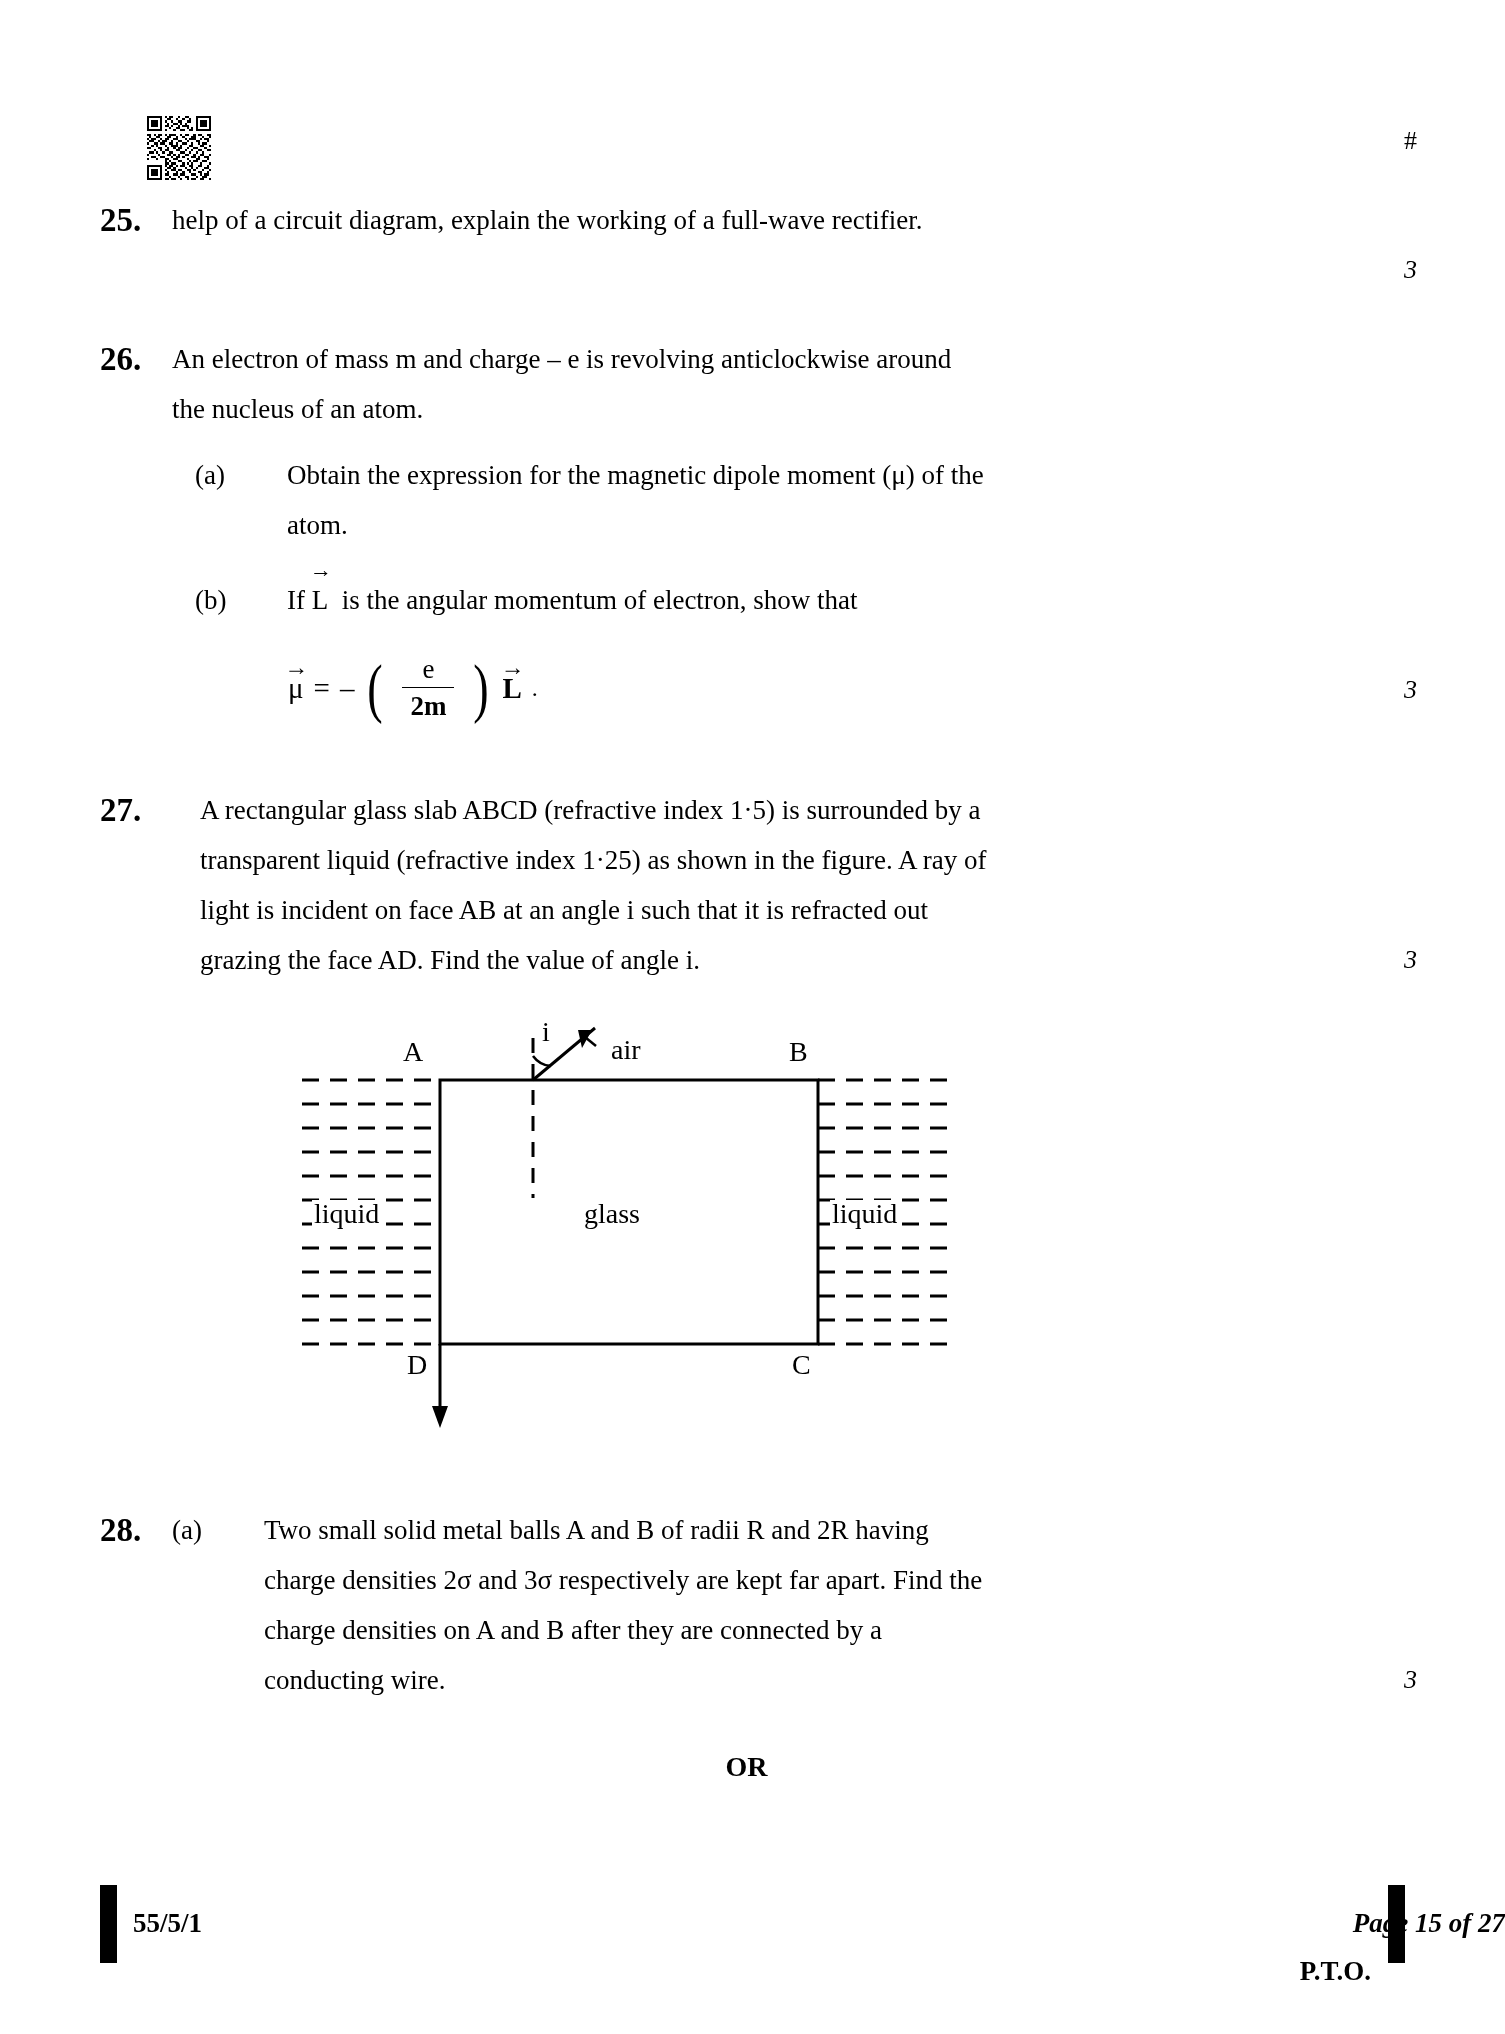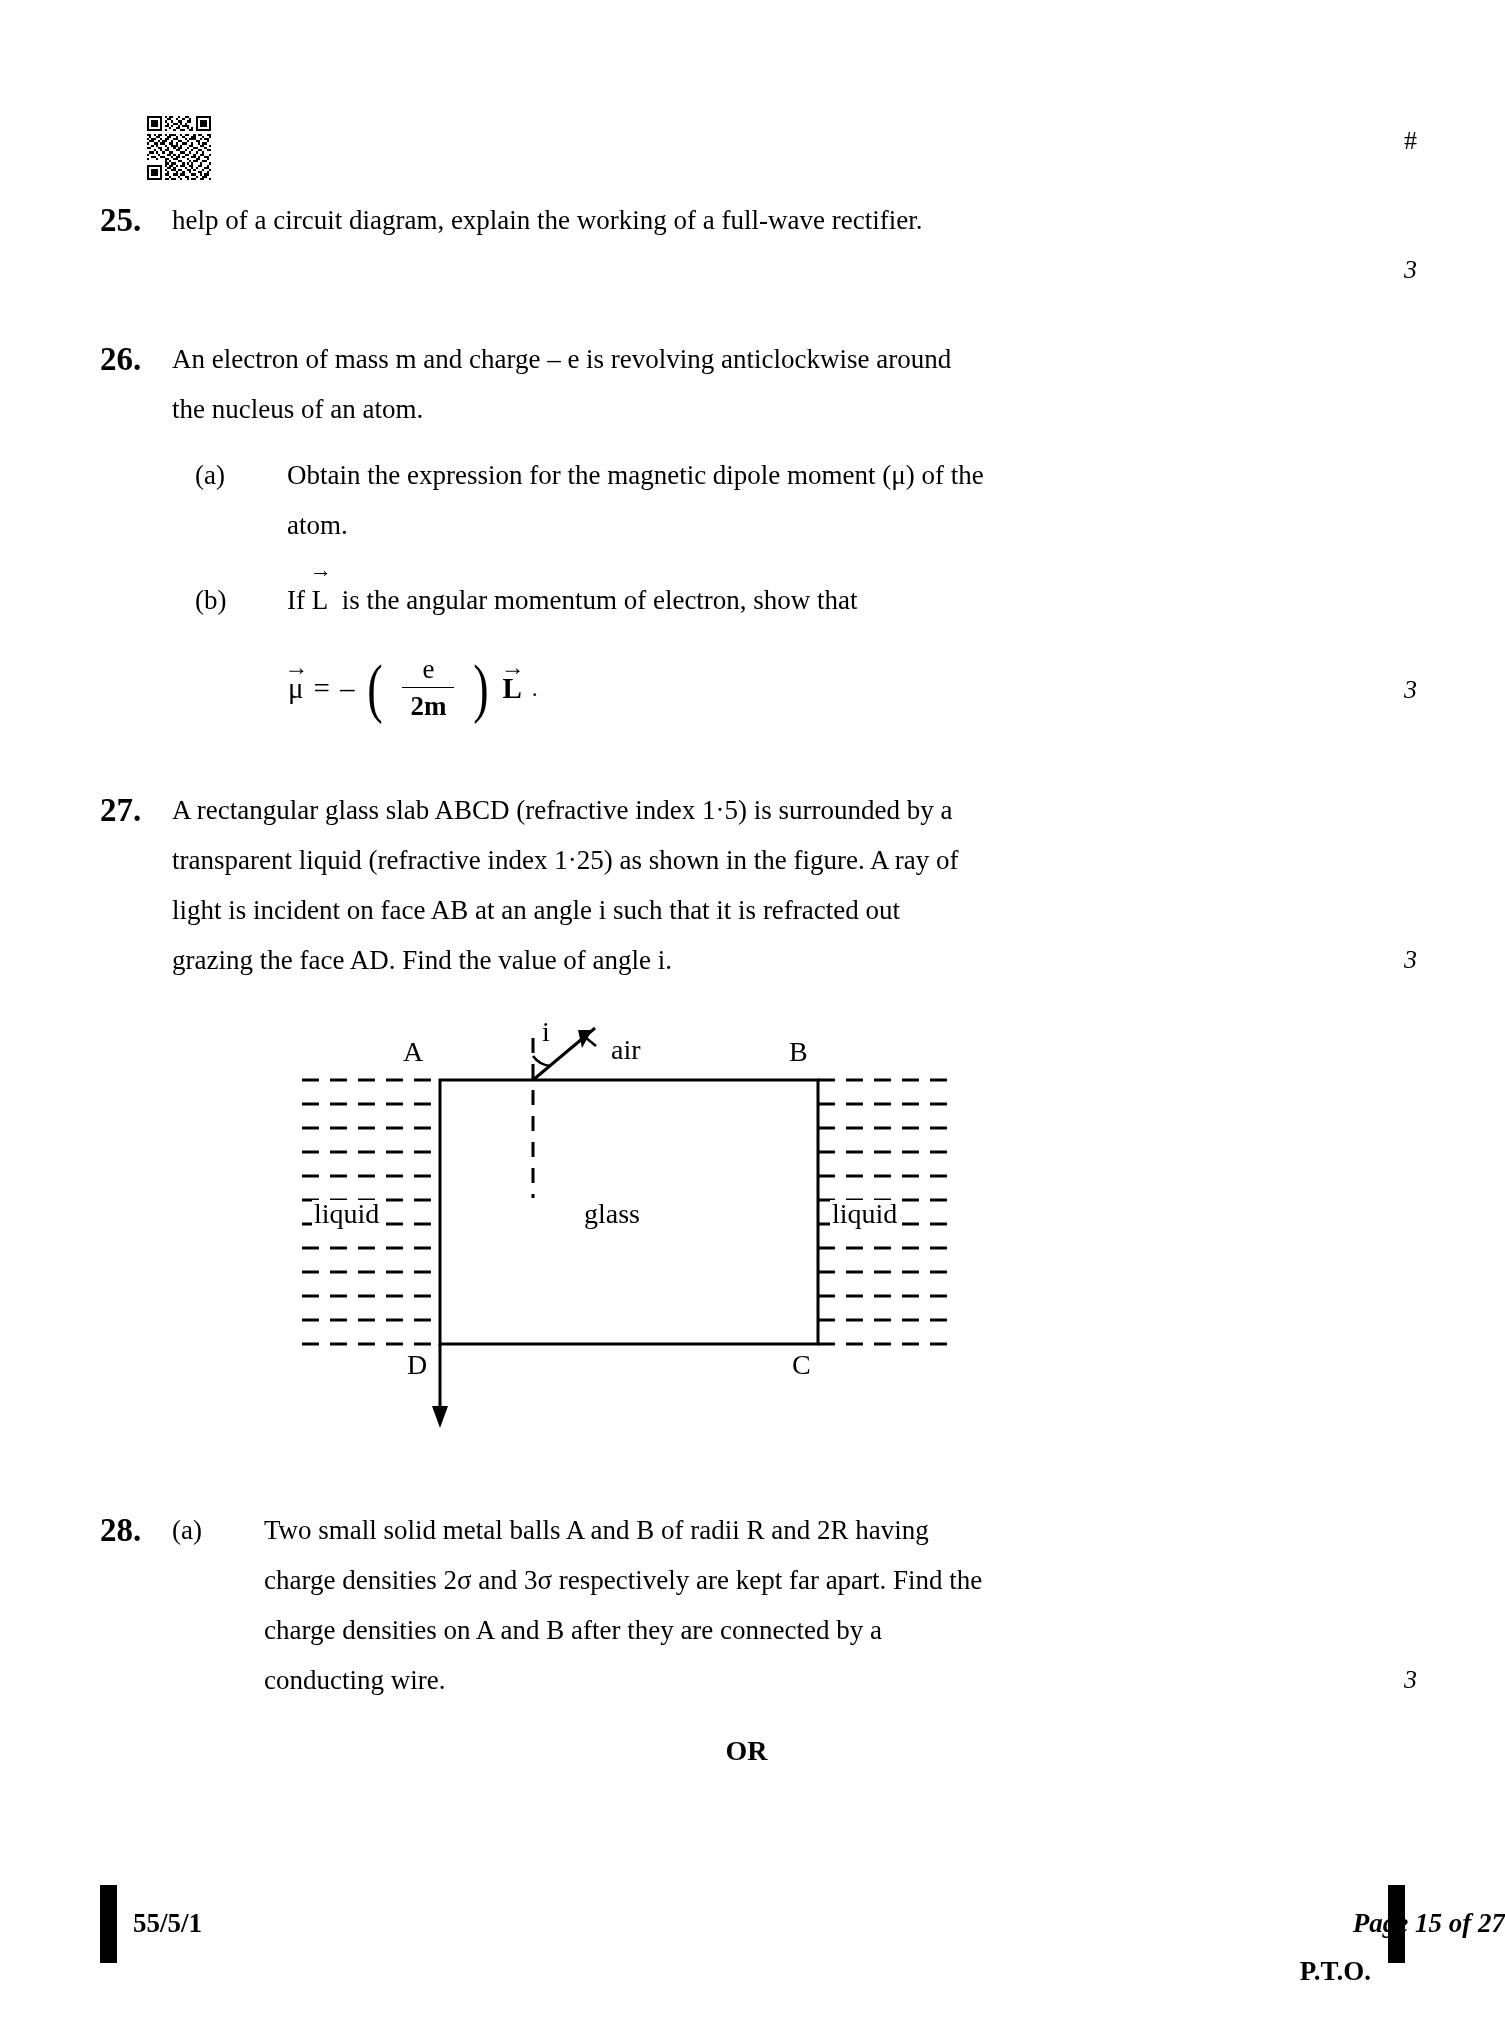--- a/index.html
+++ b/index.html
@@ -132,20 +132,21 @@
     line-height: 1;
   }
 
   
   .or-text {
     position: absolute;
     font-weight: bold;
     font-size: 28px;
     left: 0; right: 12px;
     text-align: center;
+    margin-top: 16px;
   }
 
   
   #footer {
     position: absolute;
     left: 0;
     right: 0;
     top: 1885px;
     height: 80px;
   }
@@ -433,21 +434,21 @@
     <span class="vecwrap">
       <span class="vecarrow">→</span>
       <span class="sym" style="font-weight:bold;">L</span>
     </span>
     <span style="font-size:24px;">.</span>
   </div>
   <div class="marks" style="top:665px;">3</div>
 
   <div class="qblock" style="left:100px; top:785px; width:1220px;">
     <div class="qnum">27.</div>
-    <div class="qbody" style="width:1130px;">
+    <div class="qbody" style="width:1130px;margin-left:28px;">
       <p>A rectangular glass slab ABCD (refractive index 1·5) is surrounded by a</p>
       <p>transparent liquid (refractive index 1·25) as shown in the figure. A ray of</p>
       <p>light is incident on face AB at an angle i such that it is refracted out</p>
       <p class="last">grazing the face AD. Find the value of angle i.</p>
     </div>
   </div>
   <div class="marks" style="top:935px;">3</div>
 
   <div id="figure">
     <svg width="680" height="430" viewBox="0 0 680 430">

